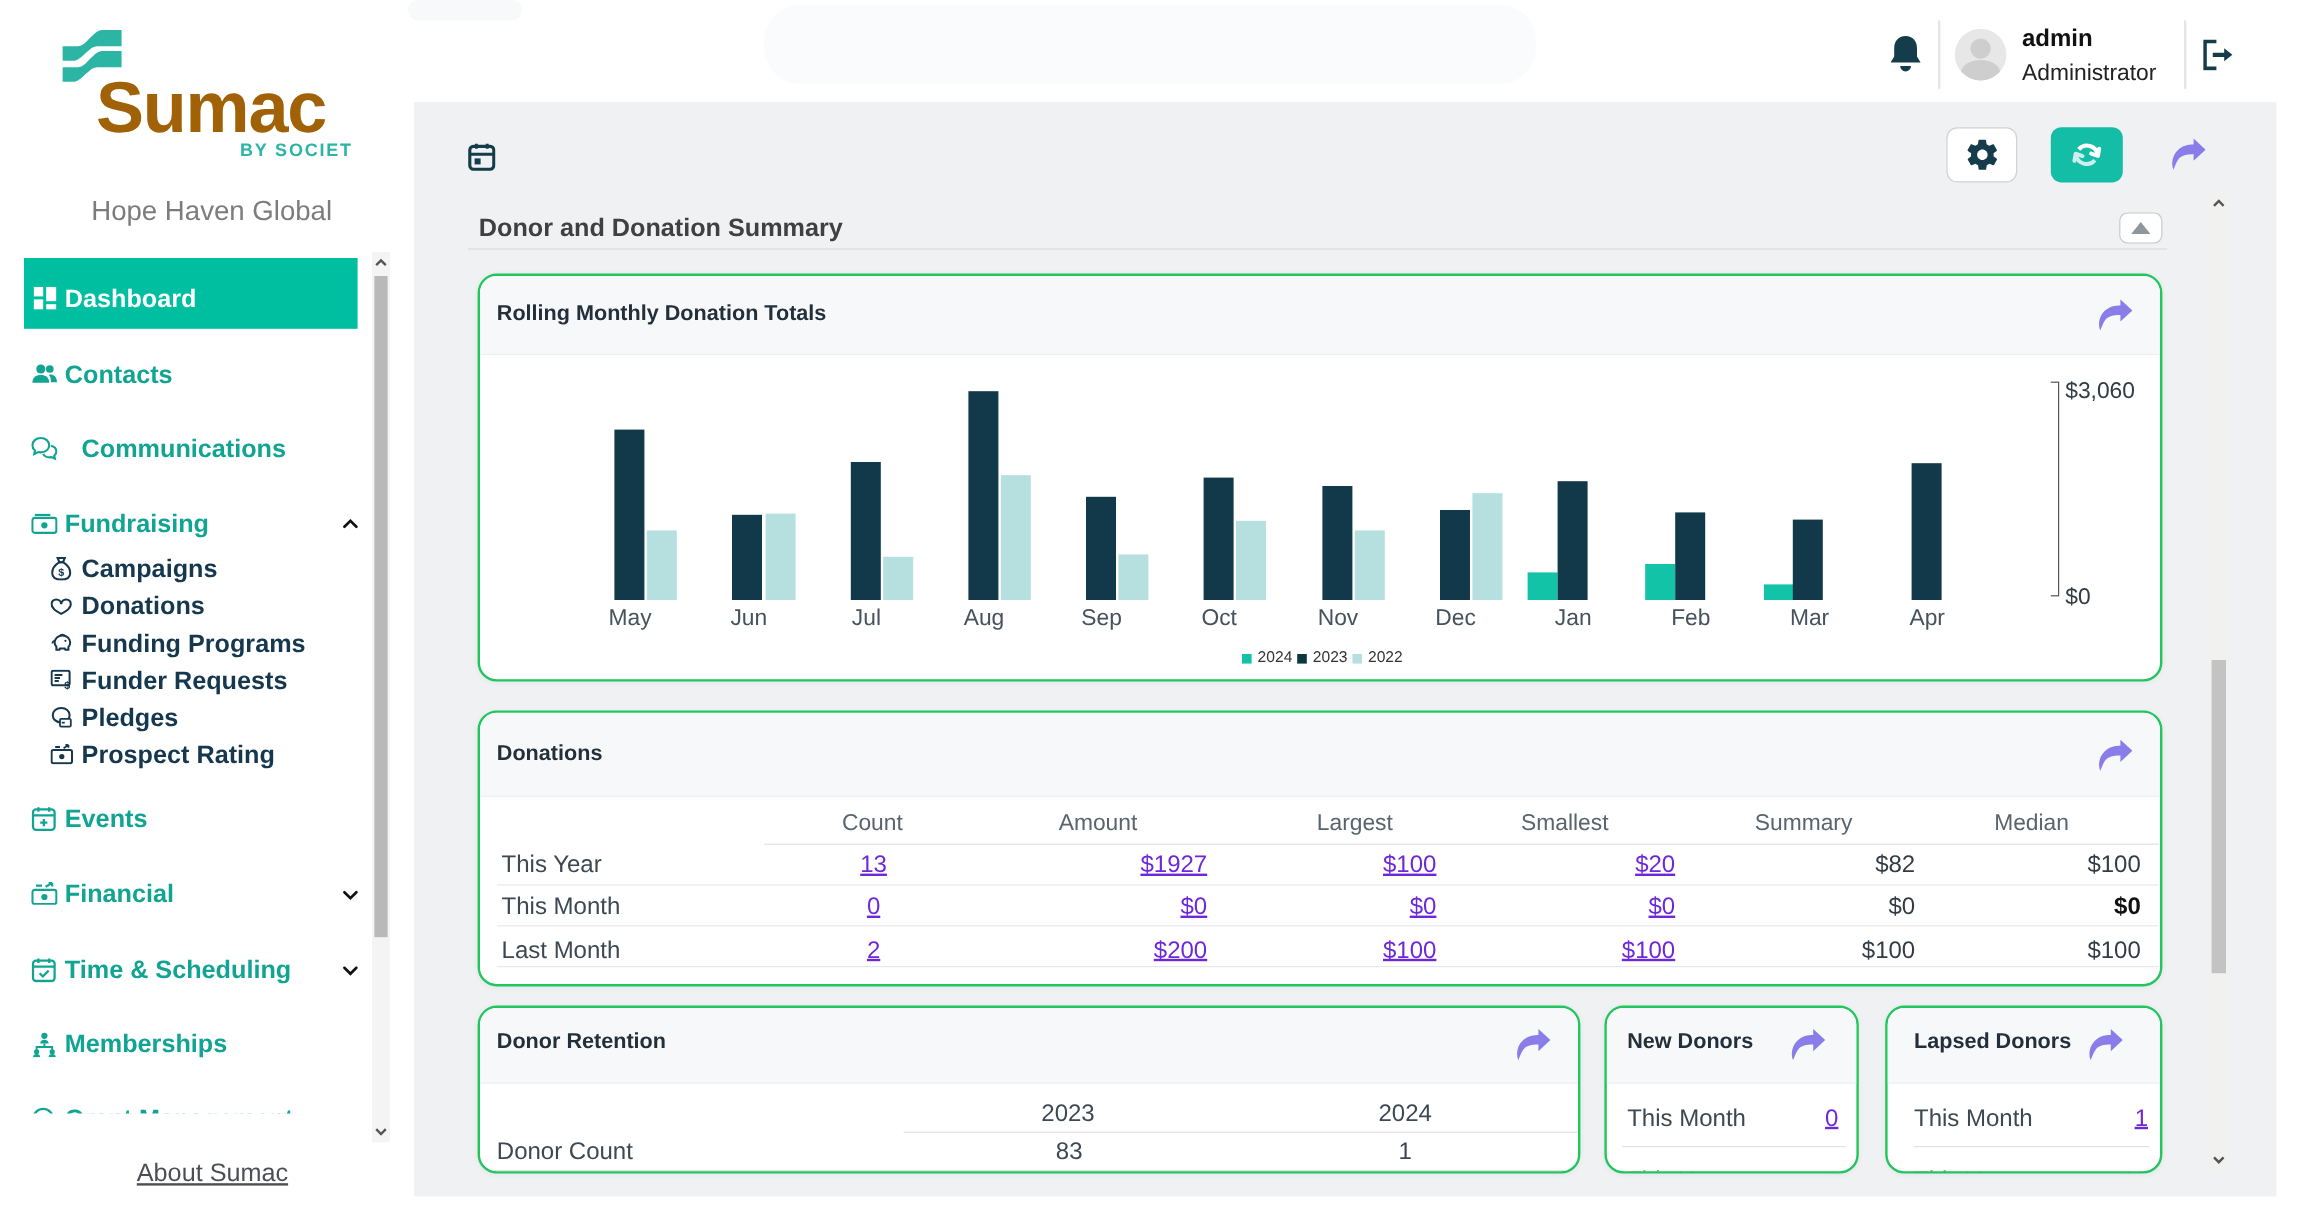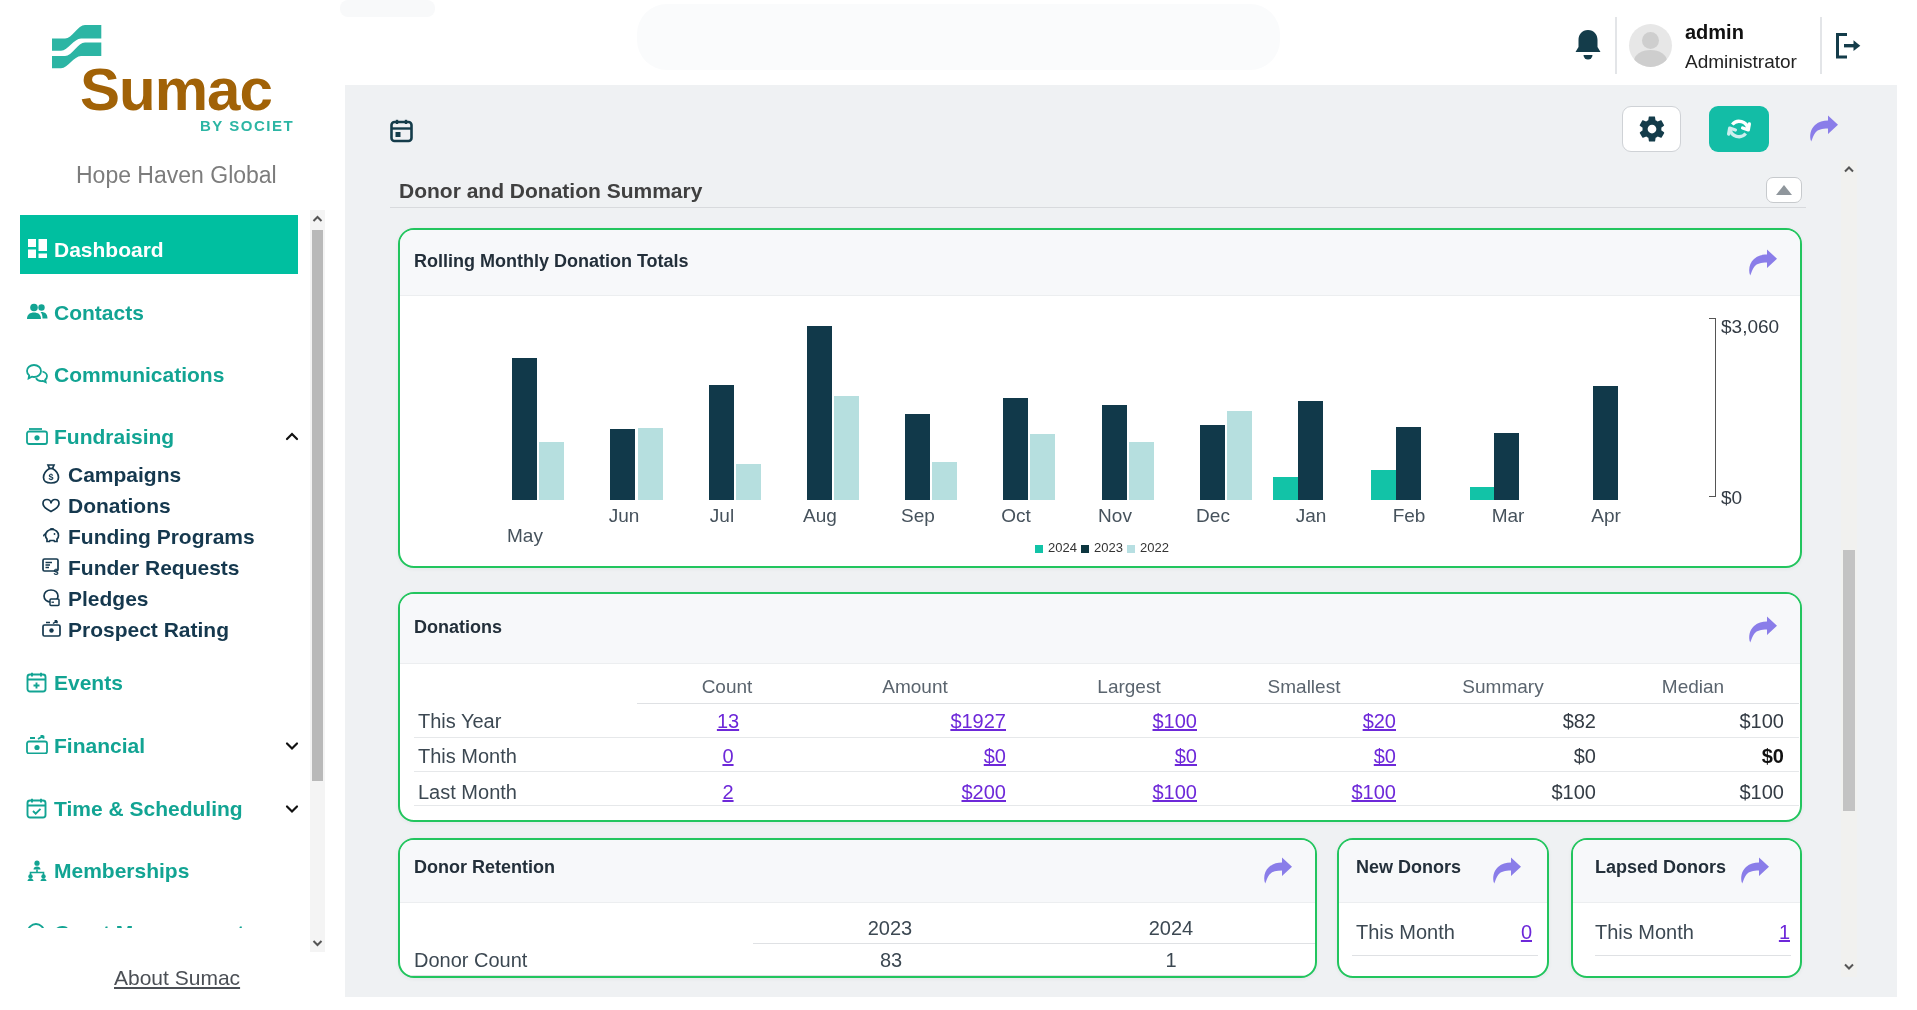--- a/index.html
+++ b/index.html
@@ -63,21 +63,21 @@
   <div class="abs" style="left:54px;top:238px;font-size:21px;font-weight:bold;color:#fff;">Dashboard</div>
 
   <div class="menu-teal" style="left:54px;top:301px;">Contacts</div>
   <svg class="abs" style="left:26px;top:303px" width="22" height="18" viewBox="0 0 22 18">
     <circle cx="8" cy="4.5" r="3.8" fill="#12a493"></circle>
       <path d="M1 16 C1 11.5 4 9.5 8 9.5 C12 9.5 15 11.5 15 16 Z" fill="#12a493"></path>
     <circle cx="15.5" cy="4.5" r="3.2" fill="#12a493"></circle>
       <path d="M15.5 9 C19 9 21.5 11 21.5 15.5 L16.5 15.5 C16.5 12.5 16 10.5 14.5 9.3 Z" fill="#12a493"></path>
   </svg>
 
-  <div class="menu-teal" style="left:54px;top:363px;">Communications</div>
+  <div class="menu-teal" style="left:68px;top:363px;">Communications</div>
   <svg class="abs" style="left:26px;top:364px" width="22" height="20" viewBox="0 0 22 20">
     <path d="M8 1 C4 1 1 3.7 1 7 C1 8.8 1.8 10.3 3.2 11.4 L2.6 14.4 L5.9 12.7 C6.6 12.9 7.3 13 8 13 C12 13 15 10.3 15 7 C15 3.7 12 1 8 1 Z" fill="none" stroke="#12a493" stroke-width="1.8"></path>
     <path d="M16.5 7.5 C19 8.2 21 10 21 12.3 C21 13.7 20.3 14.9 19.2 15.8 L19.7 18.2 L17 16.9 C16.4 17 15.9 17.1 15.3 17.1 C12.9 17.1 10.8 15.9 10 14.2" fill="none" stroke="#12a493" stroke-width="1.8"></path>
   </svg>
 
   <div class="menu-teal" style="left:54px;top:425px;">Fundraising</div>
   <svg class="abs" style="left:26px;top:428px" width="22" height="17" viewBox="0 0 22 17">
     <rect x="1" y="3.5" width="20" height="12.5" rx="2" fill="none" stroke="#12a493" stroke-width="1.8"></rect>
     <circle cx="11" cy="9.8" r="2.6" fill="#12a493"></circle>
     <path d="M3 1 L16 1" stroke="#12a493" stroke-width="1.8"></path>
@@ -218,21 +218,21 @@
 
   <div class="card" style="left:398px;top:228px;width:1404px;height:340px;">
     <div class="cardhead" style="height:66px;"></div>
     <div class="ct" style="left:14px;top:21px;">Rolling Monthly Donation Totals</div>
     <svg class="abs shareArrow" style="left:1347px;top:19px" viewBox="0 0 30 27">
       <path d="M3.2 26.5 C1 21 2.5 14 7 10 C11 6.5 15 5.5 20 5.5 L20 0.5 L30 9.7 L20 19 L20 13.5 C14 13.5 10 14.5 7.5 17.5 C5.5 20 4.5 23.5 3.2 26.5 Z" fill="#8a7de9"></path>
     </svg>
     <div id="chart" class="abs" style="left:0;top:66px;width:1402px;height:272px;">
 <div class="abs" style="left:112px;top:62px;width:25px;height:142px;background:#11394a;"></div>
 <div class="abs" style="left:139px;top:146px;width:25px;height:58px;background:#b6dfdf;"></div>
-<div class="abs" style="left:85px;top:209px;width:80px;text-align:center;font-size:19px;color:#46525c;margin-top:20px;">May</div>
+<div class="abs" style="left:85px;top:209px;width:80px;text-align:center;font-size:19px;color:#46525c;">May</div>
 <div class="abs" style="left:210px;top:133px;width:25px;height:71px;background:#11394a;"></div>
 <div class="abs" style="left:238px;top:132px;width:25px;height:72px;background:#b6dfdf;"></div>
 <div class="abs" style="left:184px;top:209px;width:80px;text-align:center;font-size:19px;color:#46525c;">Jun</div>
 <div class="abs" style="left:309px;top:89px;width:25px;height:115px;background:#11394a;"></div>
 <div class="abs" style="left:336px;top:168px;width:25px;height:36px;background:#b6dfdf;"></div>
 <div class="abs" style="left:282px;top:209px;width:80px;text-align:center;font-size:19px;color:#46525c;">Jul</div>
 <div class="abs" style="left:407px;top:30px;width:25px;height:174px;background:#11394a;"></div>
 <div class="abs" style="left:434px;top:100px;width:25px;height:104px;background:#b6dfdf;"></div>
 <div class="abs" style="left:380px;top:209px;width:80px;text-align:center;font-size:19px;color:#46525c;">Aug</div>
 <div class="abs" style="left:505px;top:118px;width:25px;height:86px;background:#11394a;"></div>

